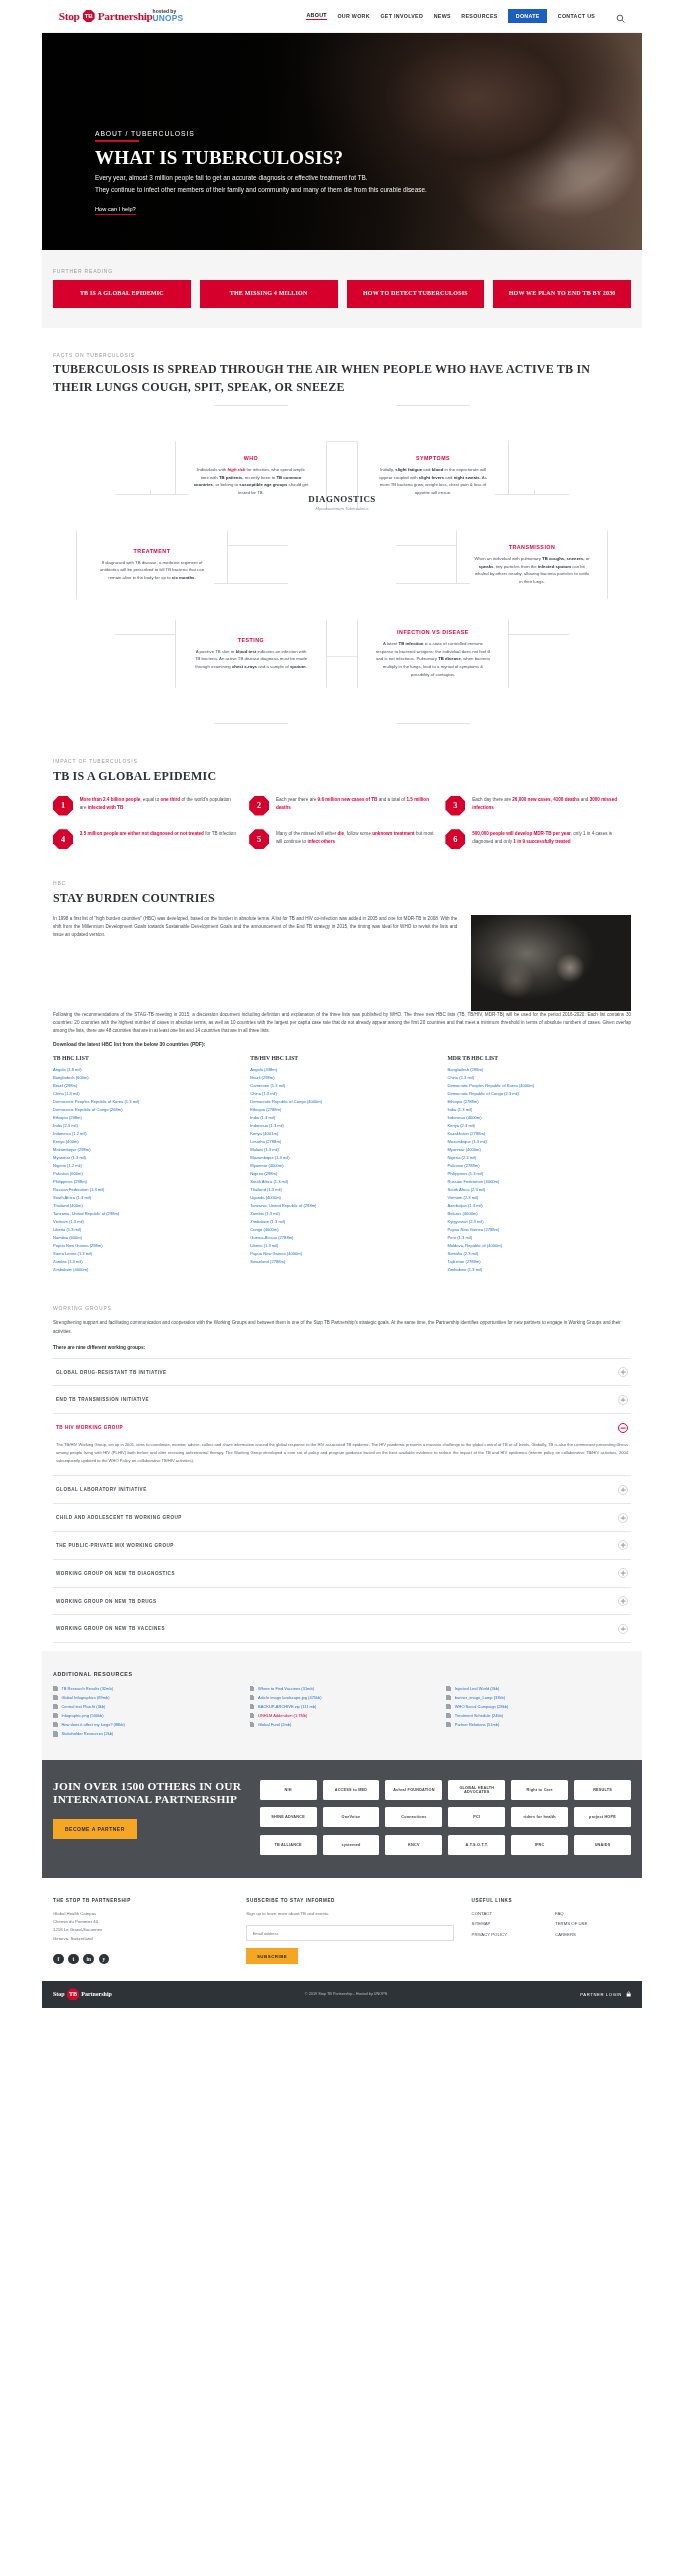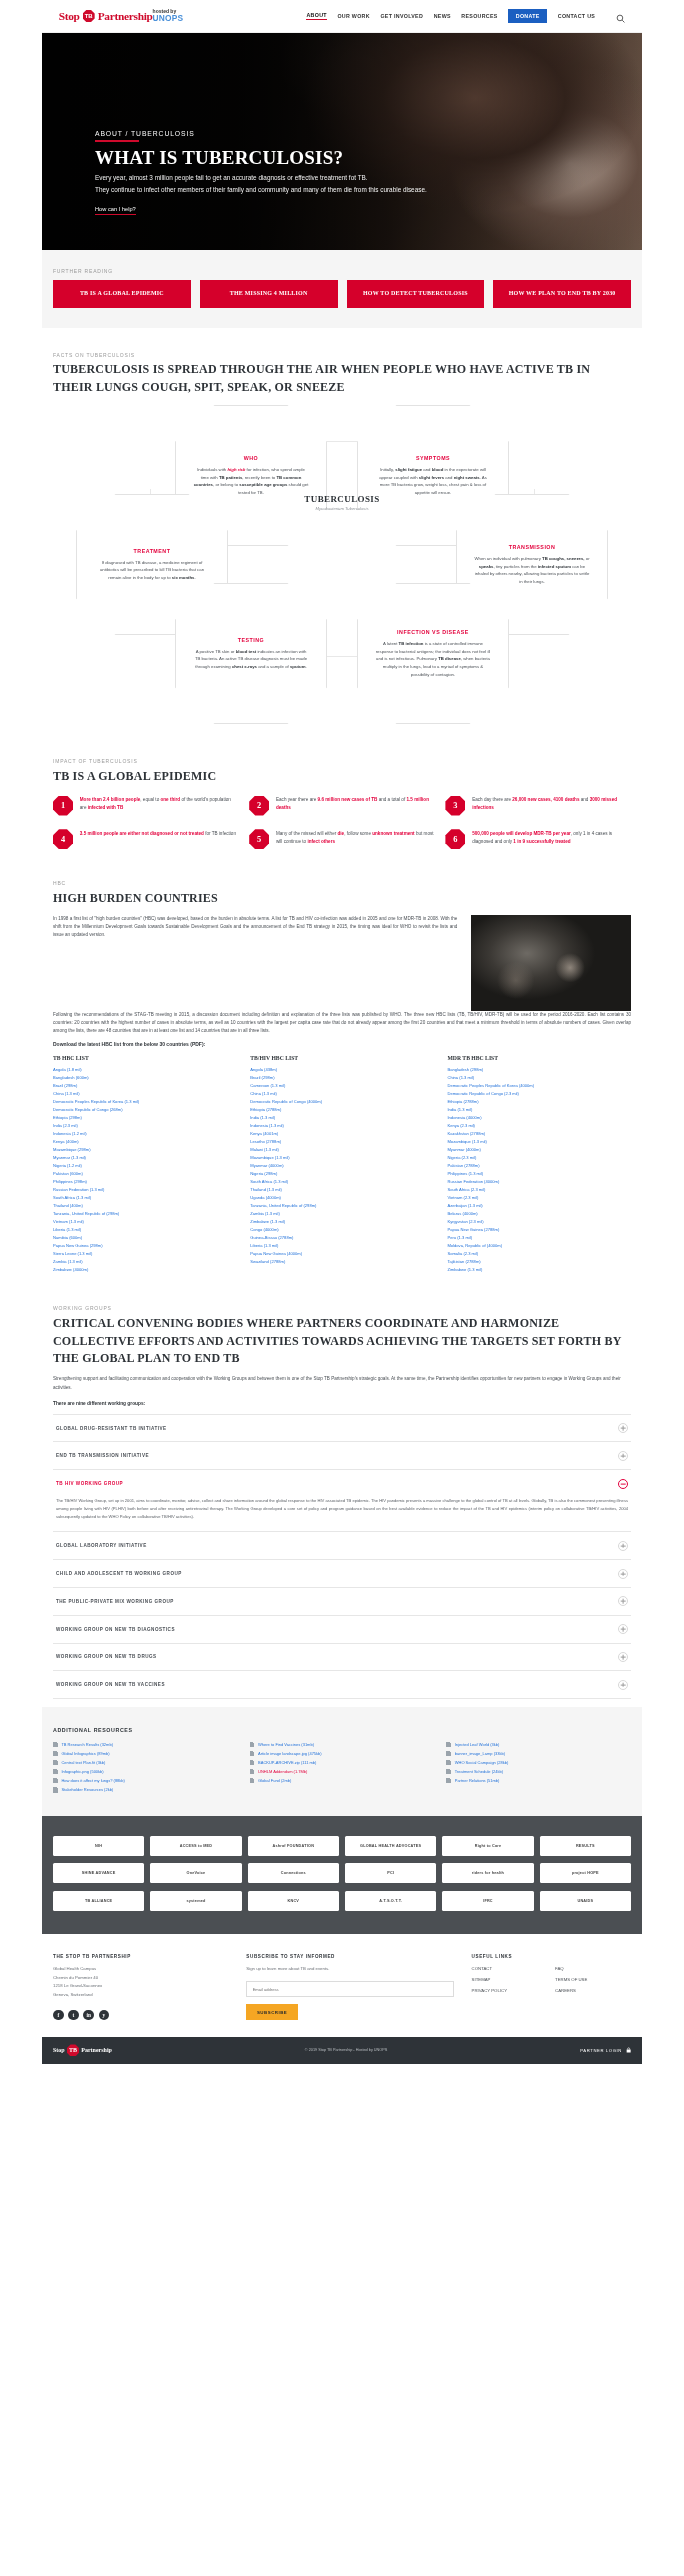--- a/index.html
+++ b/index.html
@@ -240,21 +240,21 @@
         <div class="hex" style="left:122px;top:178px;">
           <h4>TESTING</h4>
           <p>A positive TB skin or <b>blood test</b> indicates an infection with TB bacteria. An active TB disease diagnosis must be made through examining <b>chest x-rays</b> and a sample of <b>sputum</b>.</p>
         </div>
         <div class="hex" style="left:304px;top:178px;">
           <h4>INFECTION VS DISEASE</h4>
           <p>A latent <b>TB infection</b> is a state of controlled immune response to bacterial antigens; the individual does not feel ill and is not infectious. Pulmonary <b>TB disease</b>, when bacteria multiply in the lungs, lead to a myriad of symptoms &amp; possibility of contagion.</p>
         </div>
 
         <div class="hex-center">
-          <div class="t1">TUBERCULOSIS</div>
+          <div class="t1">DIAGNOSTICS</div>
           <div class="t2">Mycobacterium Tuberculosis</div>
         </div>
       </div>
     </div>
   </div>
 
   <div class="impact">
     <div class="container">
       <div class="sec-kicker">IMPACT OF TUBERCULOSIS</div>
       <div class="sec-title">TB IS A GLOBAL EPIDEMIC</div>
@@ -283,21 +283,21 @@
           <div class="stat-num">6</div>
           <div class="stat-txt"><b>500,000 people will develop MDR-TB per year</b>, only 1 in 4 cases is diagnosed and only <b>1 in 9 successfully treated</b></div>
         </div>
       </div>
     </div>
   </div>
 
   <div class="hbc">
     <div class="container">
       <div class="sec-kicker">HBC</div>
-      <div class="sec-title">HIGH BURDEN COUNTRIES</div>
+      <div class="sec-title">STAY BURDEN COUNTRIES</div>
       <div class="hbc-body">
         <div class="hbc-text">
           <p>In 1998 a first list of "high burden countries" (HBC) was developed, based on the burden in absolute terms. A list for TB and HIV co-infection was added in 2005 and one for MDR-TB in 2008. With the shift from the Millennium Development Goals towards Sustainable Development Goals and the announcement of the End TB strategy in 2015, the timing was ideal for WHO to revisit the lists and issue an updated version.</p>
         </div>
         <div class="hbc-img"></div>
       </div>
       <p class="f-p" style="font-size:4.6px;line-height:1.8;text-align:justify;color:#4a4f55;">Following the recommendations of the STAG-TB meeting in 2015, a discussion document including definition and explanation of the three lists was published by WHO. The three new HBC lists (TB, TB/HIV, MDR-TB) will be used for the period 2016-2020. Each list contains 30 countries: 20 countries with the highest number of cases in absolute terms, as well as 10 countries with the largest per capita case rate that do not already appear among the first 20 countries and that meet a minimum threshold in terms of absolute numbers of cases. Given overlap among the lists, there are 48 countries that are in at least one list and 14 countries that are in all three lists.</p>
       <div class="dl-title">Download the latest HBC list from the below 30 countries (PDF):</div>
 
       <div class="lists">
@@ -393,21 +393,20 @@
               <div class="country">Zimbabwe (1.3 mil)</div>
             </div>
         </div>
       </div>
     </div>
   </div>
 
   <div class="wg">
     <div class="container">
       <div class="sec-kicker">WORKING GROUPS</div>
-      <div class="sec-title">CRITICAL CONVENING BODIES WHERE PARTNERS COORDINATE AND HARMONIZE COLLECTIVE EFFORTS AND ACTIVITIES TOWARDS ACHIEVING THE TARGETS SET FORTH BY THE GLOBAL PLAN TO END TB</div>
       <div class="wg-intro">Strengthening support and facilitating communication and cooperation with the Working Groups and between them is one of the Stop TB Partnership's strategic goals. At the same time, the Partnership identifies opportunities for new partners to engage in Working Groups and their activities.</div>
       <div class="wg-sub">There are nine different working groups:</div>
       <div class="acc">
           <div class="acc-item">
             <div class="acc-head">
               <div class="acc-title">GLOBAL DRUG-RESISTANT TB INITIATIVE</div>
               <div class="acc-sign"></div>
             </div>
           </div>
           <div class="acc-item">
@@ -530,20 +529,24 @@
           <div class="res-item">
             <span class="doc-ico"></span>
             <span>Stakeholder Resources (2kb)</span>
           </div>
         </div>
     </div>
   </div>
 
   <div class="join">
     <div class="container join-flex">
+      <div class="join-left">
+        <h3>JOIN OVER 1500 OTHERS IN OUR INTERNATIONAL PARTNERSHIP</h3>
+        <div class="join-btn">BECOME A PARTNER</div>
+      </div>
       <div class="partners">
           <div class="plogo">NIH</div>
           <div class="plogo">ACCESS to MED</div>
           <div class="plogo">Ashraf FOUNDATION</div>
           <div class="plogo">GLOBAL HEALTH ADVOCATES</div>
           <div class="plogo">Right to Care</div>
           <div class="plogo">RESULTS</div>
           <div class="plogo">SHINE ADVANCE</div>
           <div class="plogo">OneVoice</div>
           <div class="plogo">Connections</div>

